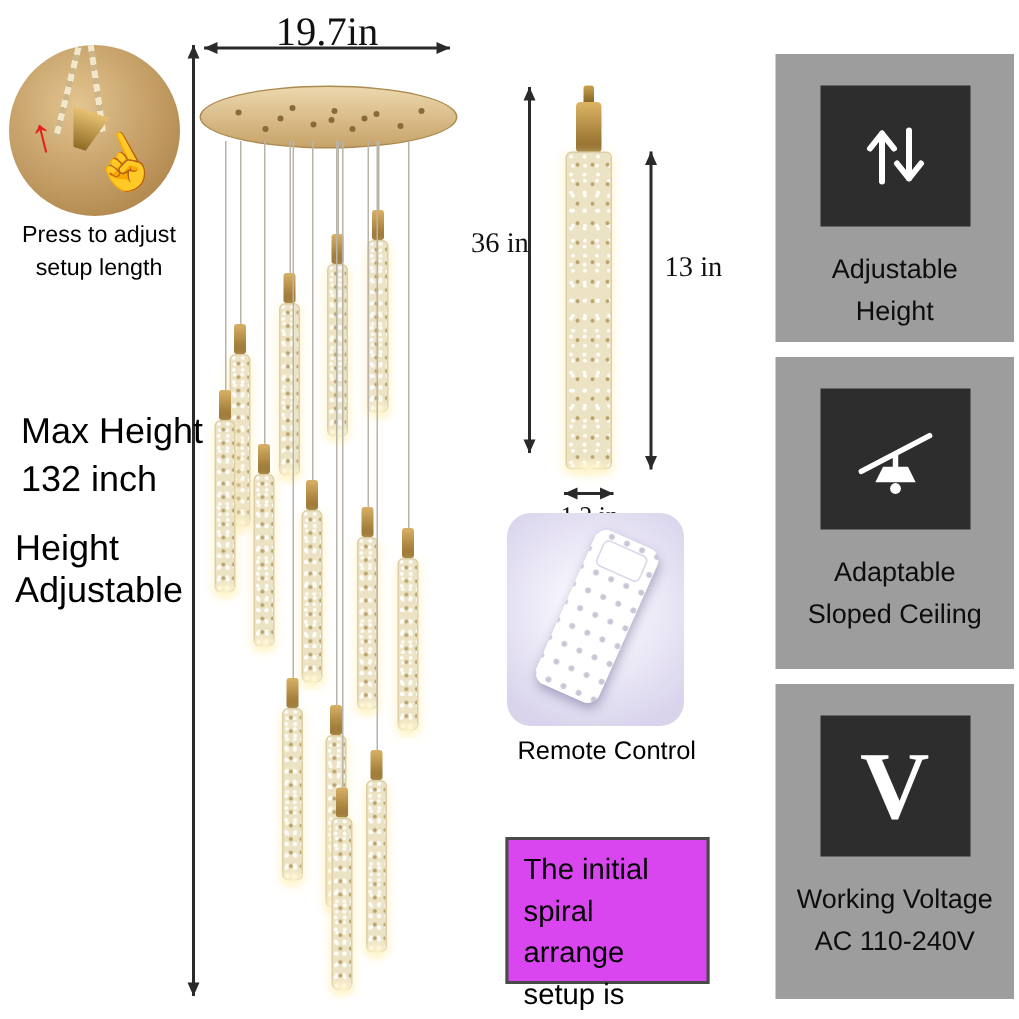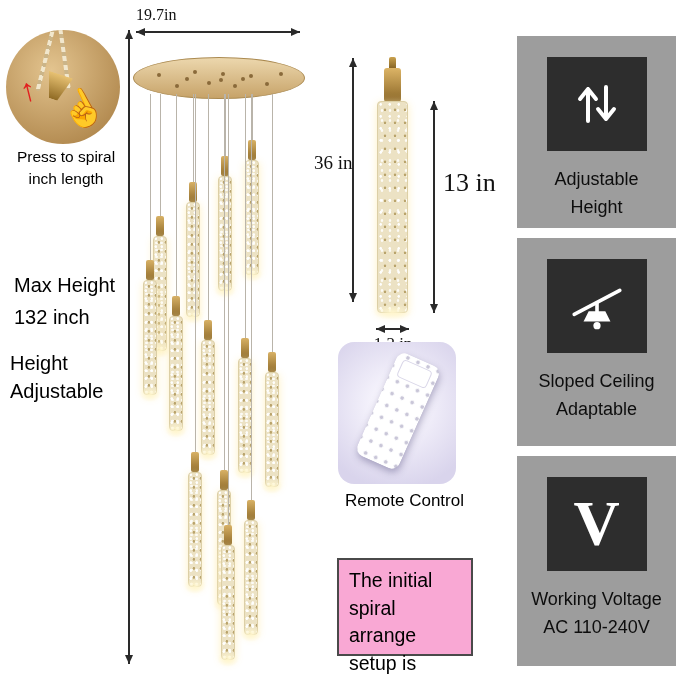--- a/index.html
+++ b/index.html
@@ -21,21 +21,21 @@
   .strand { position:absolute; width:4px; height:70px; background:repeating-linear-gradient(180deg,#f1e7cd 0 5px,#cbb589 5px 9px); border-radius:2px; }
   .strand.s1 { left:38px; top:-8px; transform:rotate(14deg); }
   .strand.s2 { left:56px; top:-10px; transform:rotate(-8deg); }
   .canopy-cone { position:absolute; left:36px; top:44px; width:30px; height:26px;
     background:linear-gradient(180deg,#e8c273,#8f6a24); clip-path:polygon(8% 0,92% 0,64% 100%,36% 100%); transform:rotate(18deg); }
   .red-arrow { position:absolute; left:14px; top:42px; font-size:32px; font-weight:bold; color:#e21f1f; transform:rotate(-14deg); }
   .hand-glyph { position:absolute; left:54px; top:58px; font-size:36px; color:#f0b429; transform:rotate(-28deg); }
   .wire-caption { position:absolute; left:2px; top:146px; width:128px; text-align:center; font-size:15.5px; color:#000; line-height:1.45; }
 
   
-  .left-label { position:absolute; font-size:20px; color:#000; }
+  .left-label { position:absolute; font-size:24px; color:#000; }
 
   
   .plate { position:absolute; left:133px; top:57px; width:172px; height:42px; border-radius:50%;
     background:linear-gradient(180deg,#ecd7ad,#c7a369); border:1px solid #ab8a50; }
   .plate-dots { position:absolute; left:50%; top:50%; width:4px; height:4px; border-radius:50%; background:#8a6a3a;
     box-shadow:-62px -5px 0 #8a6a3a,-44px 6px 0 #8a6a3a,-26px -8px 0 #8a6a3a,-12px 3px 0 #8a6a3a,2px -6px 0 #8a6a3a,
       14px 6px 0 #8a6a3a,30px -4px 0 #8a6a3a,46px 4px 0 #8a6a3a,60px -6px 0 #8a6a3a,-34px -1px 0 #8a6a3a,22px -1px 0 #8a6a3a; }
 
   
   .cluster { position:absolute; left:0; top:0; width:679px; height:679px; }
@@ -62,21 +62,21 @@
   .remote-panel { position:absolute; left:338px; top:342px; width:118px; height:142px; border-radius:16px;
     background:radial-gradient(circle at 50% 45%, #f7f5fd 20%, #d9d4ec 85%); }
   .remote-body { position:absolute; left:37px; top:13px; width:46px; height:112px; background-color:#fff; border-radius:9px;
     transform:rotate(24deg); box-shadow:2px 3px 7px rgba(90,85,130,.45);
     background-image:radial-gradient(circle, #c9c6d8 1.6px, transparent 2.3px); background-size:11px 13px; background-position:5px 36px; }
   .remote-body::before { content:""; position:absolute; top:6px; left:7px; right:7px; height:17px; border:1.5px solid #d9d6e8; border-radius:4px; background:#fff; }
   .remote-label { position:absolute; left:332px; top:491px; width:132px; text-align:right; font-size:17px; color:#000; }
 
   
   .note-box { position:absolute; left:337px; top:558px; width:136px; height:98px; border:2.5px solid #4a4a4a;
-    padding:7px 4px 0 10px; font-size:19.5px; line-height:1.42; color:#000; background:#f9a8d4; }
+    padding:7px 4px 0 10px; font-size:19.5px; line-height:1.42; color:#000; background:#d946ef; }
 
   
   .feature-box { position:absolute; left:517px; width:159px; background:#9d9d9d; }
   .fb1 { top:36px; height:192px; }
   .fb2 { top:238px; height:208px; }
   .fb3 { top:456px; height:210px; }
   .icon-sq { width:100px; height:94px; margin:21px auto 0; background:#2d2d2d; display:flex; align-items:center; justify-content:center; }
   .feature-label { margin-top:15px; text-align:center; font-size:18px; line-height:1.55; color:#0d0d0d; }
   .volt-letter { font-family:"Liberation Serif", serif; font-size:64px; font-weight:bold; color:#fff; line-height:1; }
 </style>
@@ -86,31 +86,31 @@
 <div class="canvas">
 
   <div class="wire-circle">
     <div class="strand s1"></div>
     <div class="strand s2"></div>
     <div class="canopy-cone"></div>
     <div class="red-arrow">↑</div>
     <div class="hand-glyph">☝</div>
   </div>
   <div class="wire-caption">
-    <div>Press to spiral</div>
-    <div>inch length</div>
+    <div>Press to adjust</div>
+    <div>setup length</div>
   </div>
 
   <div class="dim-v" style="left:128px; top:30px; height:634px;"></div>
   <div class="left-label" style="left:14px; top:274px;">Max Height</div>
   <div class="left-label" style="left:14px; top:306px;">132 inch</div>
   <div class="left-label" style="left:10px; top:352px;">Height</div>
   <div class="left-label" style="left:10px; top:380px;">Adjustable</div>
 
-  <div class="dim-label" style="left:136px; top:6px; width:164px; text-align:left; font-size:16px;">19.7in</div>
+  <div class="dim-label" style="left:136px; top:6px; width:164px; text-align:center; font-size:27px;">19.7in</div>
   <div class="dim-h" style="left:136px; top:31px; width:164px;"></div>
 
   <div class="plate">
     <div class="plate-dots"></div>
   </div>
 
   <div class="cluster">
       <div class="wire" style="left: 252px; top: 94px; height: 46px;"></div>
       <div class="pendant" style="left: 245px; top: 140px;">
         <div class="cap"></div>
@@ -178,21 +178,21 @@
       </div>
     </div>
 
   <div class="dim-v" style="left:352px; top:58px; height:244px;"></div>
   <div class="dim-label" style="left:314px; top:152px; font-size:19px;">36 in</div>
 
   <div class="sp-knob"></div>
   <div class="sp-cap"></div>
   <div class="tube sp-tube"></div>
   <div class="dim-v" style="left:433px; top:101px; height:212px;"></div>
-  <div class="dim-label" style="left:443px; top:168px; font-size:26px;">13 in</div>
+  <div class="dim-label" style="left:443px; top:168px; font-size:19px;">13 in</div>
   <div class="dim-h" style="left:376px; top:328px; width:33px;"></div>
   <div class="dim-label" style="left:362px; top:334px; width:62px; text-align:center; font-size:17px;">1.2 in</div>
 
   <div class="remote-panel">
     <div class="remote-body"></div>
   </div>
   <div class="remote-label">Remote Control</div>
 
   <div class="note-box">
     <div>The initial</div>
@@ -220,22 +220,22 @@
       <svg width="58" height="58" viewBox="0 0 56 56">
         <g stroke="#fff" stroke-width="3.5" fill="none" stroke-linecap="round">
           <path d="M6 36 L50 13"></path>
           <path d="M28 25 L28 33"></path>
         </g>
         <path d="M20 33 h16 l5 10 h-26 z" fill="#fff"></path>
         <circle cx="28" cy="47" r="3.5" fill="#fff"></circle>
       </svg>
     </div>
     <div class="feature-label">
+      <div>Adaptable</div>
       <div>Sloped Ceiling</div>
-      <div>Adaptable</div>
     </div>
   </div>
 
   <div class="feature-box fb3">
     <div class="icon-sq">
       <div class="volt-letter">V</div>
     </div>
     <div class="feature-label">
       <div>Working Voltage</div>
       <div>AC 110-240V</div>

